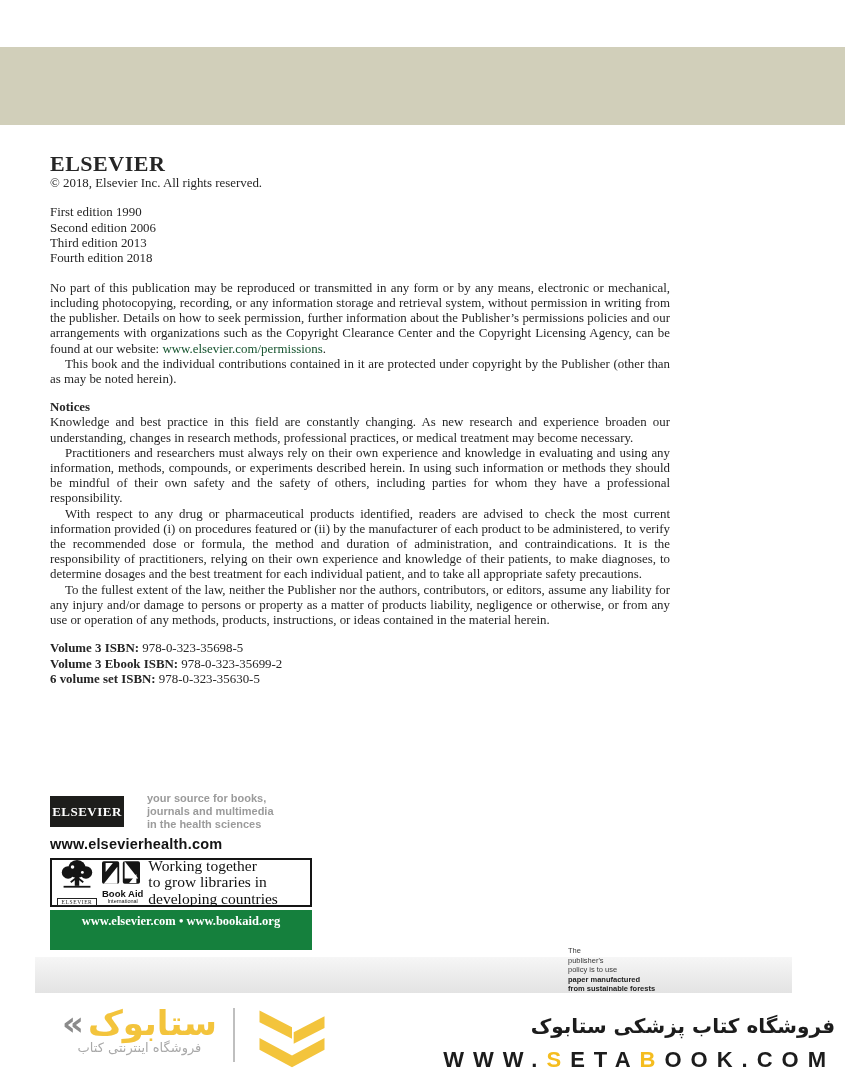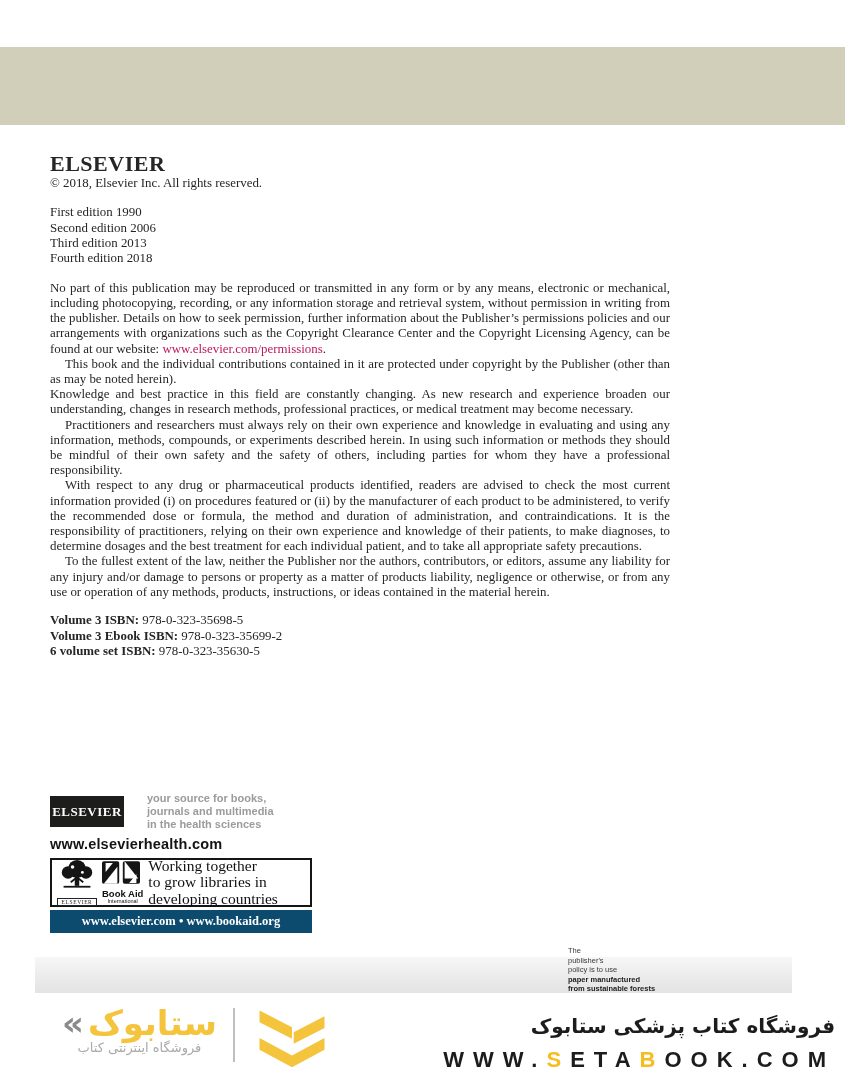--- a/index.html
+++ b/index.html
@@ -11,40 +11,40 @@
 
   
   .content{position:absolute;left:50px;top:152px;width:620px;text-align:justify;
            font-size:12.9px;line-height:15.2px;}
   .pub-heading{font-size:22px;line-height:24px;font-weight:bold;letter-spacing:.5px;margin:0;}
   .copyright{}
   .editions{margin-top:14px;line-height:15.4px;text-align:left;}
   .block{margin-top:14px;}
   .ind{text-indent:15px;}
   p{margin:0;}
-  a.permissions{color:#be185d;text-decoration:none;cursor:pointer;}
+  a.permissions{color:#14532d;text-decoration:none;cursor:pointer;}
   .notices-heading{font-weight:bold;margin-top:13px;}
   .isbns{margin-top:13px;line-height:15.5px;text-align:left;}
   .isbn-label{font-weight:bold;}
 
   
   .elsevier-health{position:absolute;left:50px;top:792px;width:250px;font-family:"Liberation Sans",sans-serif;}
   .eh-row{display:flex;align-items:flex-start;gap:7px;}
   .eh-box{width:74px;height:31px;margin-top:4px;background:#1d1d1b;color:#ffffff;display:flex;align-items:center;justify-content:center;
           font-family:"Liberation Serif",serif;font-size:13px;font-weight:bold;letter-spacing:.5px;}
   .eh-tagline{font-size:11px;line-height:13px;font-weight:bold;color:#9b9b9b;white-space:pre-line;margin-left:16px;}
   .eh-url{margin-top:5px;font-size:14.5px;font-weight:bold;color:#141414;letter-spacing:.2px;}
 
   
   .bookaid{position:absolute;left:50px;top:858px;width:262px;}
   .ba-box{box-sizing:border-box;border:2px solid #151515;background:#ffffff;height:49px;
           display:flex;align-items:center;padding:2px 5px;gap:5px;}
   .ba-logo{flex:0 0 auto;}
   .ba-msg{font-family:"Liberation Serif",serif;font-size:15.5px;line-height:16.5px;color:#111111;white-space:pre-line;text-align:left;}
-  .ba-bar{margin-top:3px;background:#0c4a6e;color:#ffffff;height:23px;text-align:center;
+  .ba-bar{margin-top:3px;background:#15803d;color:#ffffff;height:40px;text-align:center;
           font-family:"Liberation Serif",serif;font-weight:bold;font-size:12.5px;line-height:23px;}
   .ba-name{font-family:"Liberation Sans",sans-serif;color:#111;text-align:center;line-height:1;}
   .ba-name .l1{font-size:9.5px;font-weight:bold;display:block;}
   .ba-name .l2{font-size:5.5px;display:block;}
   .tree-label{font-family:"Liberation Serif",serif;font-size:5.5px;letter-spacing:.6px;border:1px solid #222;
               display:block;text-align:center;margin-top:1px;padding:0 1px;}
 
   
   .page-edge{position:absolute;left:35px;top:957px;width:757px;height:36px;
              background:linear-gradient(to bottom,#f6f6f6,#e3e3e3);}
@@ -84,20 +84,21 @@
     <div class="editions">
       <div>First edition 1990</div>
       <div>Second edition 2006</div>
       <div>Third edition 2013</div>
       <div>Fourth edition 2018</div>
     </div>
 
     <p class="block"><span>No part of this publication may be reproduced or transmitted in any form or by any means, electronic or mechanical, including photocopying, recording, or any information storage and retrieval system, without permission in writing from the publisher. Details on how to seek permission, further information about the Publisher’s permissions policies and our arrangements with organizations such as the Copyright Clearance Center and the Copyright Licensing Agency, can be found at our website: </span><a class="permissions">www.elsevier.com/permissions</a><span>.</span></p>
     <p class="ind">This book and the individual contributions contained in it are protected under copyright by the Publisher (other than as may be noted herein).</p>
 
+    <div class="notices-heading">Notices</div>
     <p>Knowledge and best practice in this field are constantly changing. As new research and experience broaden our understanding, changes in research methods, professional practices, or medical treatment may become necessary.</p>
     <p class="ind">Practitioners and researchers must always rely on their own experience and knowledge in evaluating and using any information, methods, compounds, or experiments described herein. In using such information or methods they should be mindful of their own safety and the safety of others, including parties for whom they have a professional responsibility.</p>
     <p class="ind">With respect to any drug or pharmaceutical products identified, readers are advised to check the most current information provided (i) on procedures featured or (ii) by the manufacturer of each product to be administered, to verify the recommended dose or formula, the method and duration of administration, and contraindications. It is the responsibility of practitioners, relying on their own experience and knowledge of their patients, to make diagnoses, to determine dosages and the best treatment for each individual patient, and to take all appropriate safety precautions.</p>
     <p class="ind">To the fullest extent of the law, neither the Publisher nor the authors, contributors, or editors, assume any liability for any injury and/or damage to persons or property as a matter of products liability, negligence or otherwise, or from any use or operation of any methods, products, instructions, or ideas contained in the material herein.</p>
 
     <div class="isbns">
       <div><span class="isbn-label">Volume 3 ISBN:</span><span> 978-0-323-35698-5</span></div>
       <div><span class="isbn-label">Volume 3 Ebook ISBN:</span><span> 978-0-323-35699-2</span></div>
       <div><span class="isbn-label">6 volume set ISBN:</span><span> 978-0-323-35630-5</span></div>
     </div>

